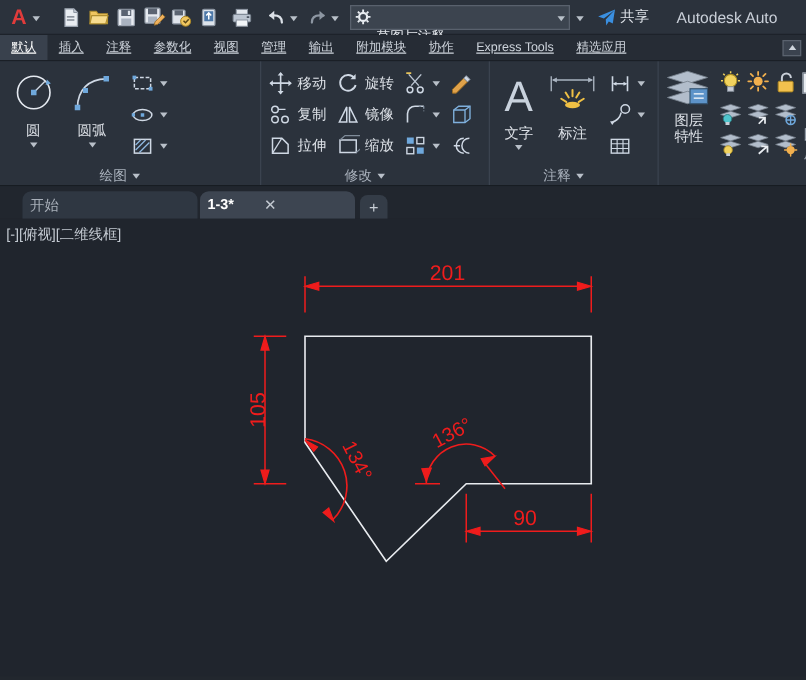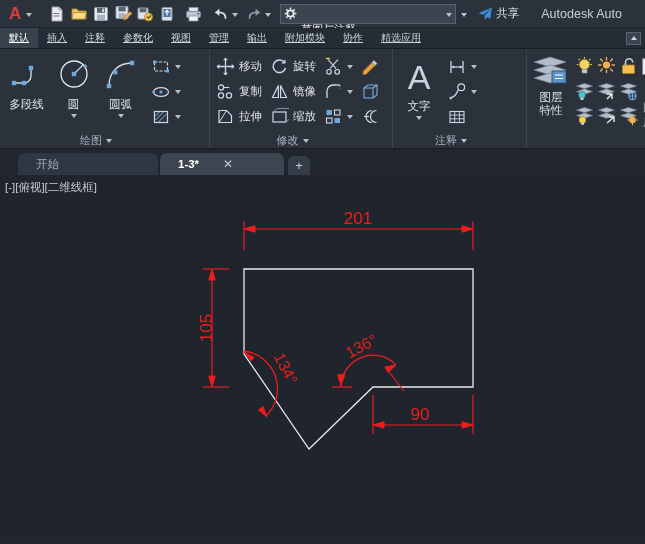--- a/index.html
+++ b/index.html
@@ -180,21 +180,21 @@
     height: 26px;
     background: #21262e;
     display: flex;
     align-items: flex-end;
     padding-left: 18px;
     position: relative;
   }
   .dtab {
     height: 22px;
     display: flex; align-items: center;
-    padding: 0 18px;
+    padding: 0 6px;
     font-size: 11.5px;
     color: #a7aeb8;
     background: #2b323c;
     border-radius: 7px 7px 0 0;
     margin-right: 2px;
     white-space: nowrap;
     cursor: default;
   }
   .dtab-close {
     margin-left: 24px;
@@ -336,44 +336,34 @@
 <div class="ribbon-tabs">
   <div class="rtab active">默认</div>
   <div class="rtab">插入</div>
   <div class="rtab">注释</div>
   <div class="rtab">参数化</div>
   <div class="rtab">视图</div>
   <div class="rtab">管理</div>
   <div class="rtab">输出</div>
   <div class="rtab">附加模块</div>
   <div class="rtab">协作</div>
+  <div class="rtab">Express Tools</div>
   <div class="rtab">精选应用</div>
   <div class="rtab-right">
     <div class="minbtn">
         <i></i>
       </div>
   </div>
 </div>
 
 <div class="ribbon">
 
   <div class="panel" style="width:212px">
     <div class="panel-body">
 
-      <div class="big-btn">
-        <span class="ic">
-          <svg width="42" height="40" viewBox="0 0 42 40">
-            <path d="M8 28h10a7 7 0 0 0 7-7V13" stroke="#cfd8e4" stroke-width="1.4" fill="none"></path>
-            <rect x="5.8" y="25.8" width="4.4" height="4.4" fill="#6fa8dc"></rect>
-            <rect x="15.8" y="25.8" width="4.4" height="4.4" fill="#6fa8dc"></rect>
-            <rect x="22.8" y="10.8" width="4.4" height="4.4" fill="#6fa8dc"></rect>
-          </svg>
-        </span>
-        <span class="lbl">多段线</span>
-      </div>
 
       <div class="big-btn">
         <span class="ic">
           <svg width="42" height="40" viewBox="0 0 42 40">
             <circle cx="21" cy="19" r="13" fill="none" stroke="#e4e9f0" stroke-width="1.3"></circle>
             <line x1="21" y1="19" x2="30" y2="10" stroke="#cfd8e4" stroke-width="1.2"></line>
             <path d="M31.5 8.5l-1 4.4 4.2-1.2z" fill="#6fa8dc"></path>
             <rect x="18.8" y="16.8" width="4.4" height="4.4" fill="#6fa8dc"></rect>
           </svg>
         </span>
@@ -571,20 +561,34 @@
       <div class="big-btn" style="width:46px">
         <span class="ic">
           <svg width="40" height="42" viewBox="0 0 40 42">
             <text x="20" y="34" font-family="Liberation Sans, sans-serif" font-size="34" fill="#c9d2dd" text-anchor="middle">A</text>
           </svg>
         </span>
         <span class="lbl">文字</span>
         <span class="caret sub-caret"></span>
       </div>
 
+      <div class="big-btn" style="width:48px">
+        <span class="ic">
+          <svg width="46" height="42" viewBox="0 0 46 42">
+            <path d="M6 6v12M40 6v12" stroke="#aab4c1" stroke-width="1.1"></path>
+            <path d="M7.5 9h31" stroke="#aab4c1" stroke-width="1.1"></path>
+            <path d="M6.5 9l4-2v4zM39.5 9l-4-2v4z" fill="#aab4c1"></path>
+            <g stroke="#f0c044" stroke-width="1.6" stroke-linecap="round">
+              <path d="M23 17v5M17.5 19l2.5 4M28.5 19l-2.5 4M14 24l4 2.5M32 24l-4 2.5"></path>
+            </g>
+            <ellipse cx="23" cy="29" rx="6" ry="2.6" fill="#f0c044"></ellipse>
+          </svg>
+        </span>
+        <span class="lbl">标注</span>
+      </div>
 
       <div class="sm-col" style="margin-left:2px">
         <div class="sm-btn">
           <span class="ic">
             <svg width="20" height="20" viewBox="0 0 20 20">
               <path d="M4 4v12M16 4v12" stroke="#cfd8e4" stroke-width="1.3"></path>
               <path d="M5 10h10" stroke="#cfd8e4" stroke-width="1.2"></path>
               <path d="M4.2 10l3-1.6v3.2zM15.8 10l-3-1.6v3.2z" fill="#cfd8e4"></path>
             </svg>
           </span>

